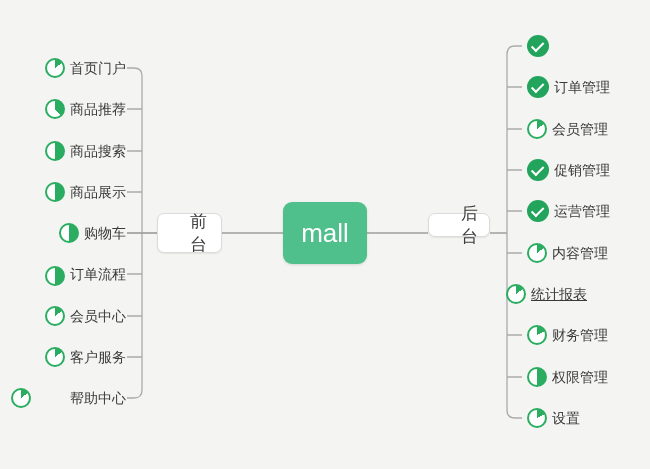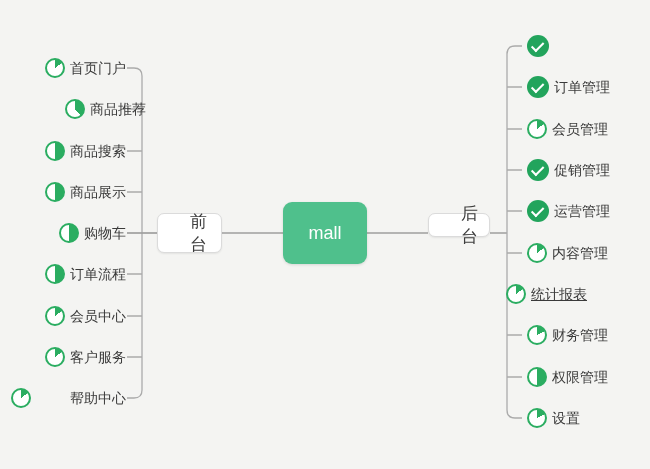--- a/index.html
+++ b/index.html
@@ -17,21 +17,21 @@
     position:relative;width:650px;height:469px;background:var(--bg);
     overflow:hidden;
   }
   svg.wires{position:absolute;left:0;top:0;width:650px;height:469px;}
 
   
   .node{position:absolute;display:flex;align-items:center;justify-content:center;cursor:default;}
   .node.root{
     left:283px;top:202px;width:84px;height:62px;
     background:var(--node-green);border-radius:9px;
-    color:#fff;font-size:18px;
+    color:#fff;font-size:26px;
     box-shadow:0 1px 3px rgba(0,0,0,.12);
   }
   .node.topic{
     background:#fff;border:1px solid var(--box-border);border-radius:7px;
     color:#3d3d3d;font-size:17px;
     box-shadow:0 1px 2px rgba(0,0,0,.07);
     padding-left:32px;
   }
   #node-front{left:157px;top:213px;width:65px;height:40px;}
   #node-back{left:428px;top:213px;width:62px;height:24px;}
@@ -74,37 +74,37 @@
     <path d="M522 46 H515 Q507 46 507 54 V410 Q507 418 515 418 H522" stroke="#ababab" stroke-width="1.3"></path>
 
     <path d="M507 87 H522 M507 129 H522 M507 170 H522 M507 211 H522 M507 253 H522 M507 294 H522 M507 335 H522 M507 377 H522" stroke="#ababab" stroke-width="1.3"></path>
   </svg>
 
   <div id="left-items">
       <div class="item" style="top: 56px; right: 524px;">
         <span class="ticon pie" style="background: conic-gradient(var(--pie-green) 15%, #fff 0);"></span>
         <span class="label">首页门户</span>
       </div>
-      <div class="item" style="top: 97px; right: 504px;">
+      <div class="item" style="top: 97px; right: 524px;">
         <span class="ticon pie" style="background: conic-gradient(var(--pie-green) 38%, #fff 0);"></span>
         <span class="label">商品推荐</span>
       </div>
       <div class="item" style="top: 139px; right: 524px;">
         <span class="ticon pie" style="background: conic-gradient(var(--pie-green) 50%, #fff 0);"></span>
         <span class="label">商品搜索</span>
       </div>
       <div class="item" style="top: 180px; right: 524px;">
         <span class="ticon pie" style="background: conic-gradient(var(--pie-green) 50%, #fff 0);"></span>
         <span class="label">商品展示</span>
       </div>
       <div class="item" style="top: 221px; right: 524px;">
         <span class="ticon pie" style="background: conic-gradient(var(--pie-green) 50%, #fff 0);"></span>
         <span class="label">购物车</span>
       </div>
-      <div class="item" style="top: 262px; right: 524px;">
+      <div class="item" style="top: 262px; right: 524px; align-items: flex-end;">
         <span class="ticon pie" style="background: conic-gradient(var(--pie-green) 50%, #fff 0);"></span>
         <span class="label">订单流程</span>
       </div>
       <div class="item" style="top: 304px; right: 524px;">
         <span class="ticon pie" style="background: conic-gradient(var(--pie-green) 15%, #fff 0);"></span>
         <span class="label">会员中心</span>
       </div>
       <div class="item" style="top: 345px; right: 524px;">
         <span class="ticon pie" style="background: conic-gradient(var(--pie-green) 15%, #fff 0);"></span>
         <span class="label">客户服务</span>

